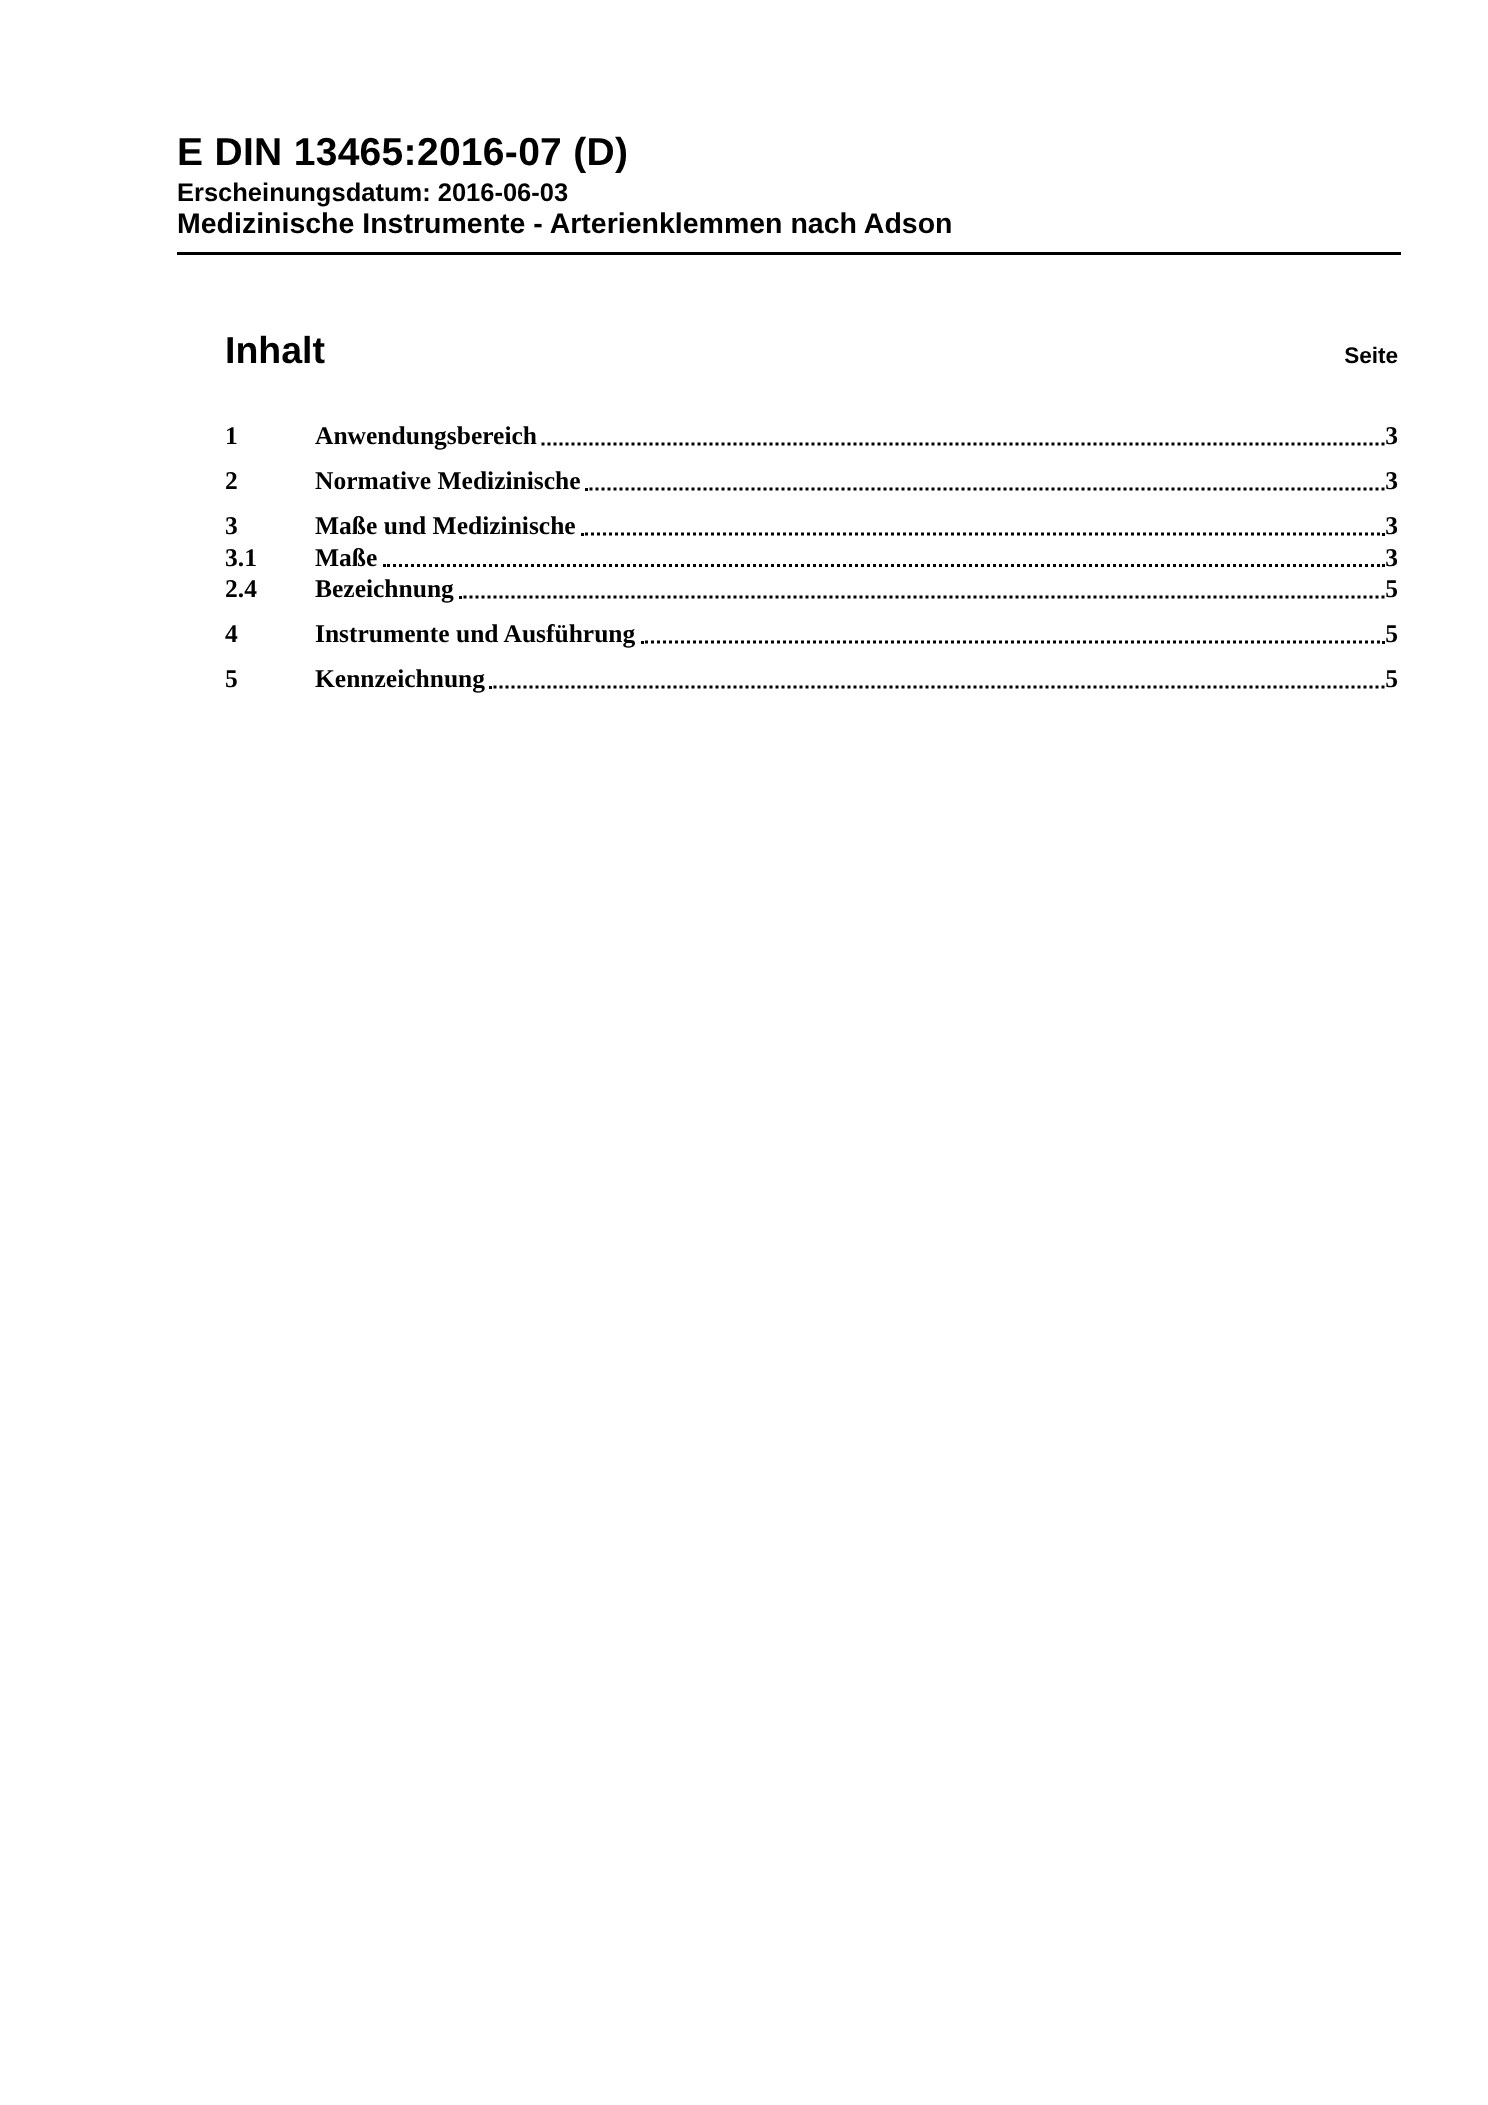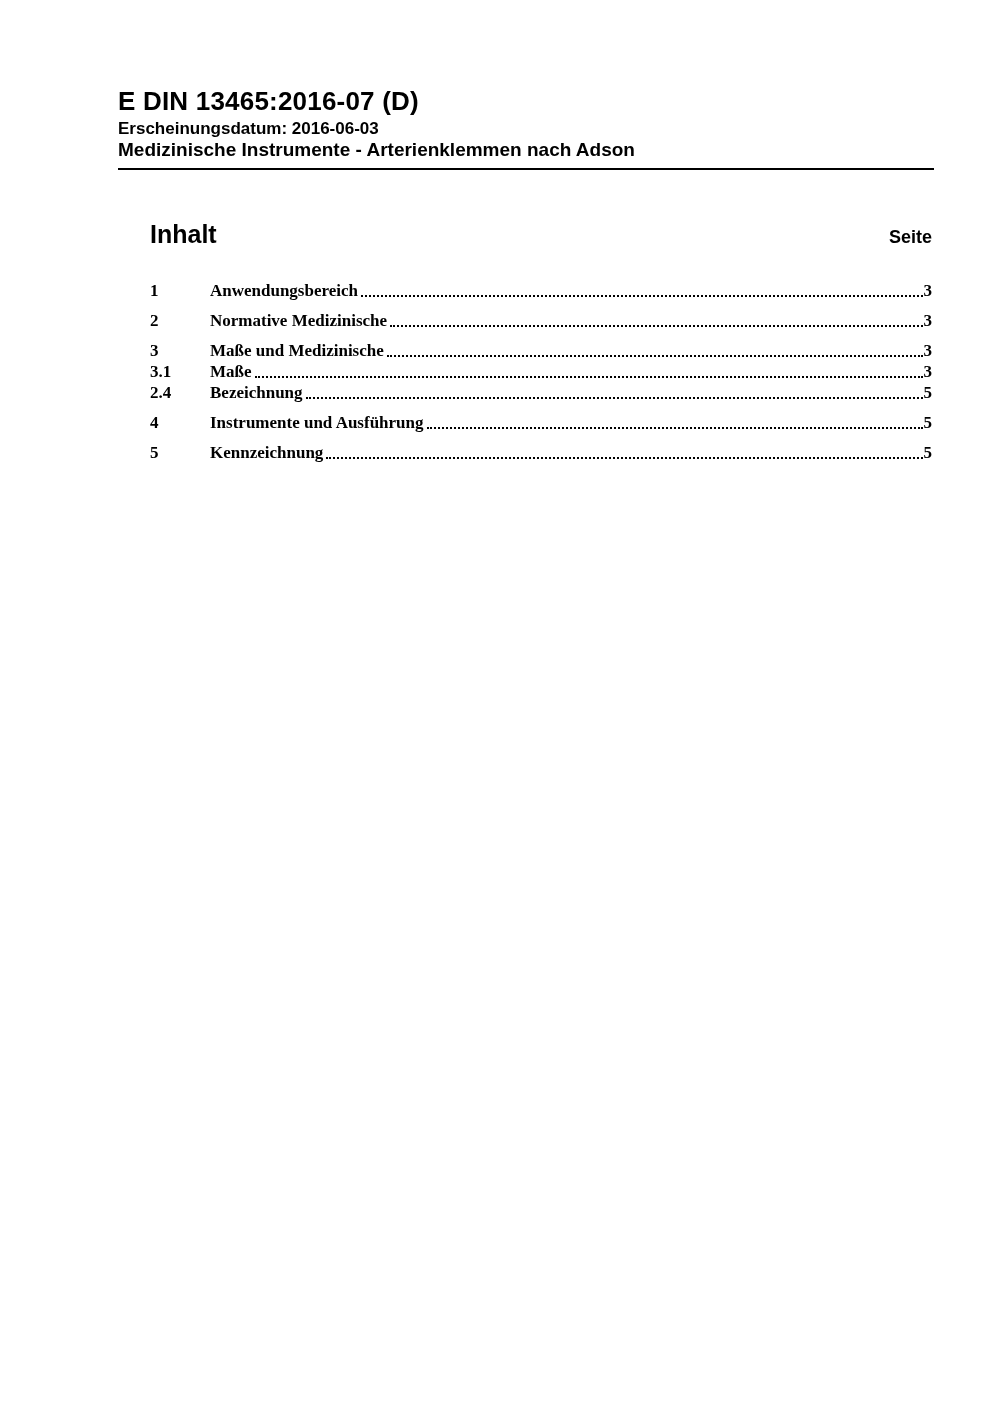--- a/index.html
+++ b/index.html
@@ -14,21 +14,21 @@
   }
   .header { position: absolute; left: 118px; right: 58px; top: 86px; }
   .doc-title { margin: 0; font-size: 26px; font-weight: bold; line-height: 1.2; letter-spacing: 0.2px; }
   .release-line { font-size: 17px; font-weight: bold; margin-top: 2px; }
   .subtitle-wrap { border-bottom: 2px solid #000; padding-bottom: 6px; }
   .doc-subtitle { margin: 0; font-size: 19px; font-weight: bold; line-height: 1.2; }
 
   .toc { position: absolute; left: 118px; right: 60px; top: 220px; margin-left: 32px; }
   .toc-head { display: flex; justify-content: space-between; align-items: baseline; }
   .toc-heading { font-size: 25px; font-weight: bold; }
-  .page-col-label { font-size: 18px; font-weight: bold; }
+  .page-col-label { font-size: 15px; font-weight: bold; }
 
   .toc-rows {
     margin-top: 31px;
     font-family: "Liberation Serif", serif;
     font-weight: bold;
     font-size: 17px;
   }
   .toc-row { display: flex; line-height: 21px; }
   .toc-row.gap { margin-top: 9px; }
   .toc-rows .toc-row:first-child { margin-top: 0; }

